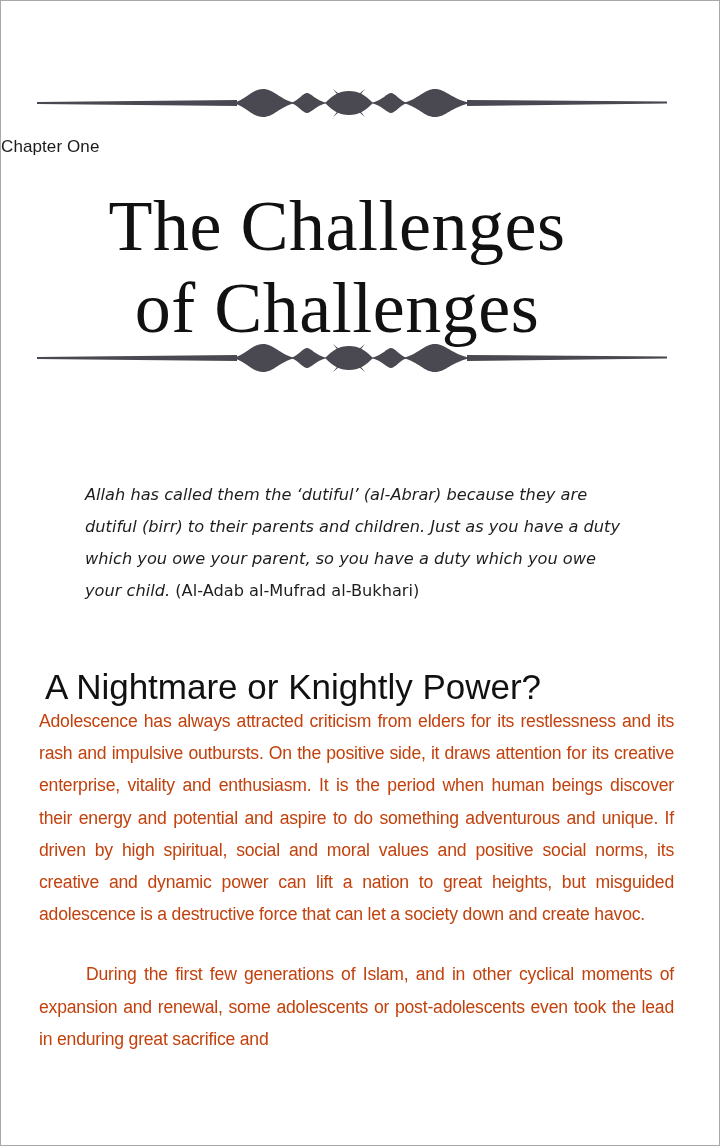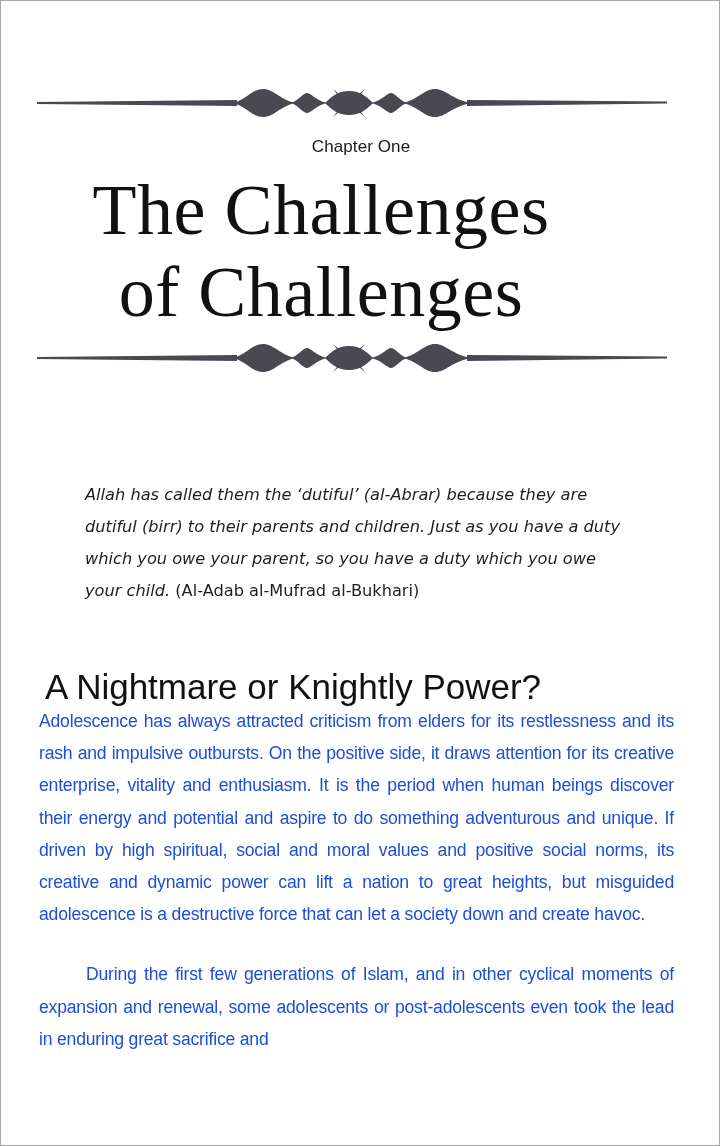--- a/index.html
+++ b/index.html
@@ -6,46 +6,46 @@
   body { width: 720px; height: 1146px; position: relative; overflow: hidden; }
   .page {
     position: absolute; left: 0; top: 0; width: 718px; height: 1144px;
     border: 1px solid #a8a8a8; background: #ffffff;
   }
   .ornament { position: absolute; left: 36px; width: 630px; height: 40px; }
   .ornament svg { display: block; width: 100%; height: 100%; }
   #orn-top { top: 82px; }
   #orn-bottom { top: 337px; }
   .chapter-label {
-    position: absolute; top: 136px; left: 0; width: 720px; text-align: center;
+    position: absolute; top: 136px; left: 0; width: 720px; 
     font-family: "Liberation Sans", sans-serif; font-size: 17px; color: #1a1a1a;
     letter-spacing: 0.1px;
   }
   .chapter-title {
     position: absolute; top: 168px; left: 0; width: 576px; text-align: center;
     font-family: "Liberation Serif", serif; font-size: 72px; line-height: 82px;
-    color: #111111; margin: 0; font-weight: normal; letter-spacing: 0.5px; padding-left: 32px;
+    color: #111111; margin: 16px; font-weight: normal; letter-spacing: 0.5px; padding-left: 32px;
   }
   .chapter-title span { display: block; }
   .epigraph {
     position: absolute; top: 478px; left: 84px; width: 540px;
     font-family: "DejaVu Sans", sans-serif; font-size: 16.2px; line-height: 32px;
     color: #1e1e1e; margin: 0;
   }
   .epigraph .quote { font-style: italic; margin-top: 40px; }
   .epigraph .source { font-style: normal; margin-top: 44px; }
   .section-heading {
     position: absolute; top: 660px; left: 40px; width: 640px;
     font-family: Liberation Sans, sans-serif; font-size: 35px; line-height: 44px;
     color: #111111; margin: 4px; font-weight: normal;
   }
   .body-text {
     position: absolute; top: 704px; left: 38px; width: 635px;
     font-family: "Liberation Sans", sans-serif; font-size: 17.6px; line-height: 32.2px;
-    color: #1d4ed8; text-align: justify; letter-spacing: -0.2px;
+    color: #c2410c; text-align: justify; letter-spacing: -0.2px;
   }
   .body-text p { margin: 0; }
   .body-text p.indent { text-indent: 47px; margin-top: 28px; }
 </style>
 </head>
 <body>
 
 <div class="page">
 
   <div class="ornament" id="orn-top">

